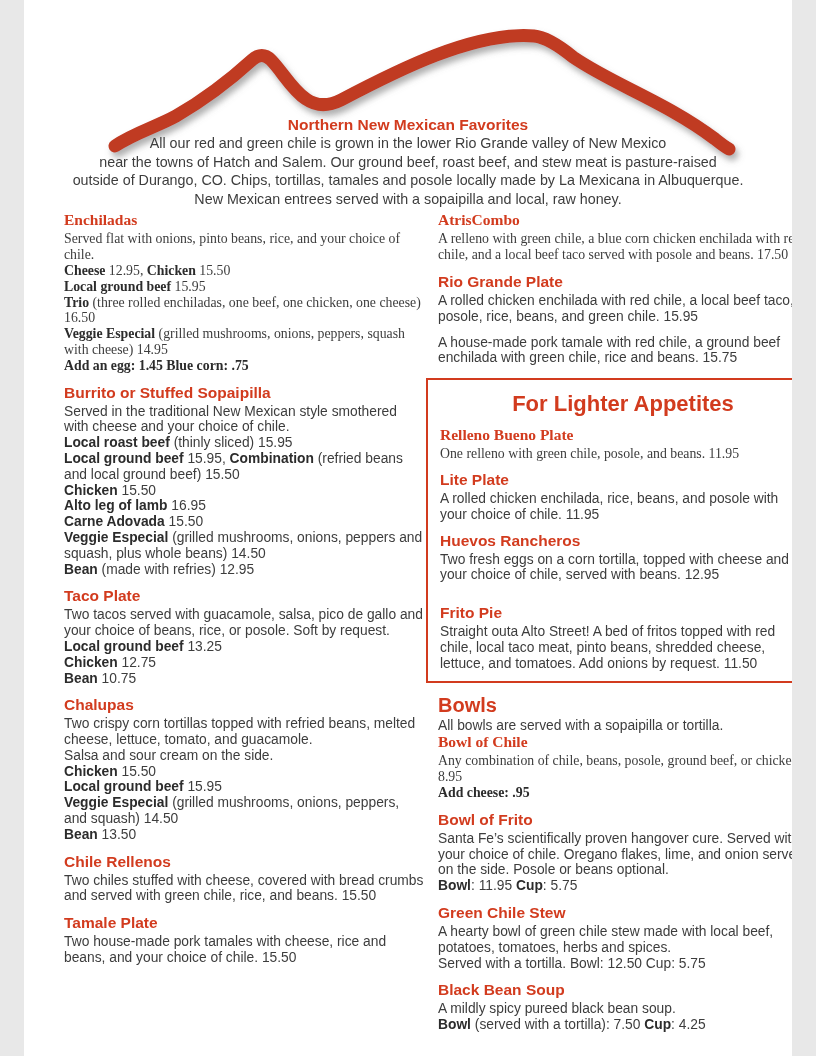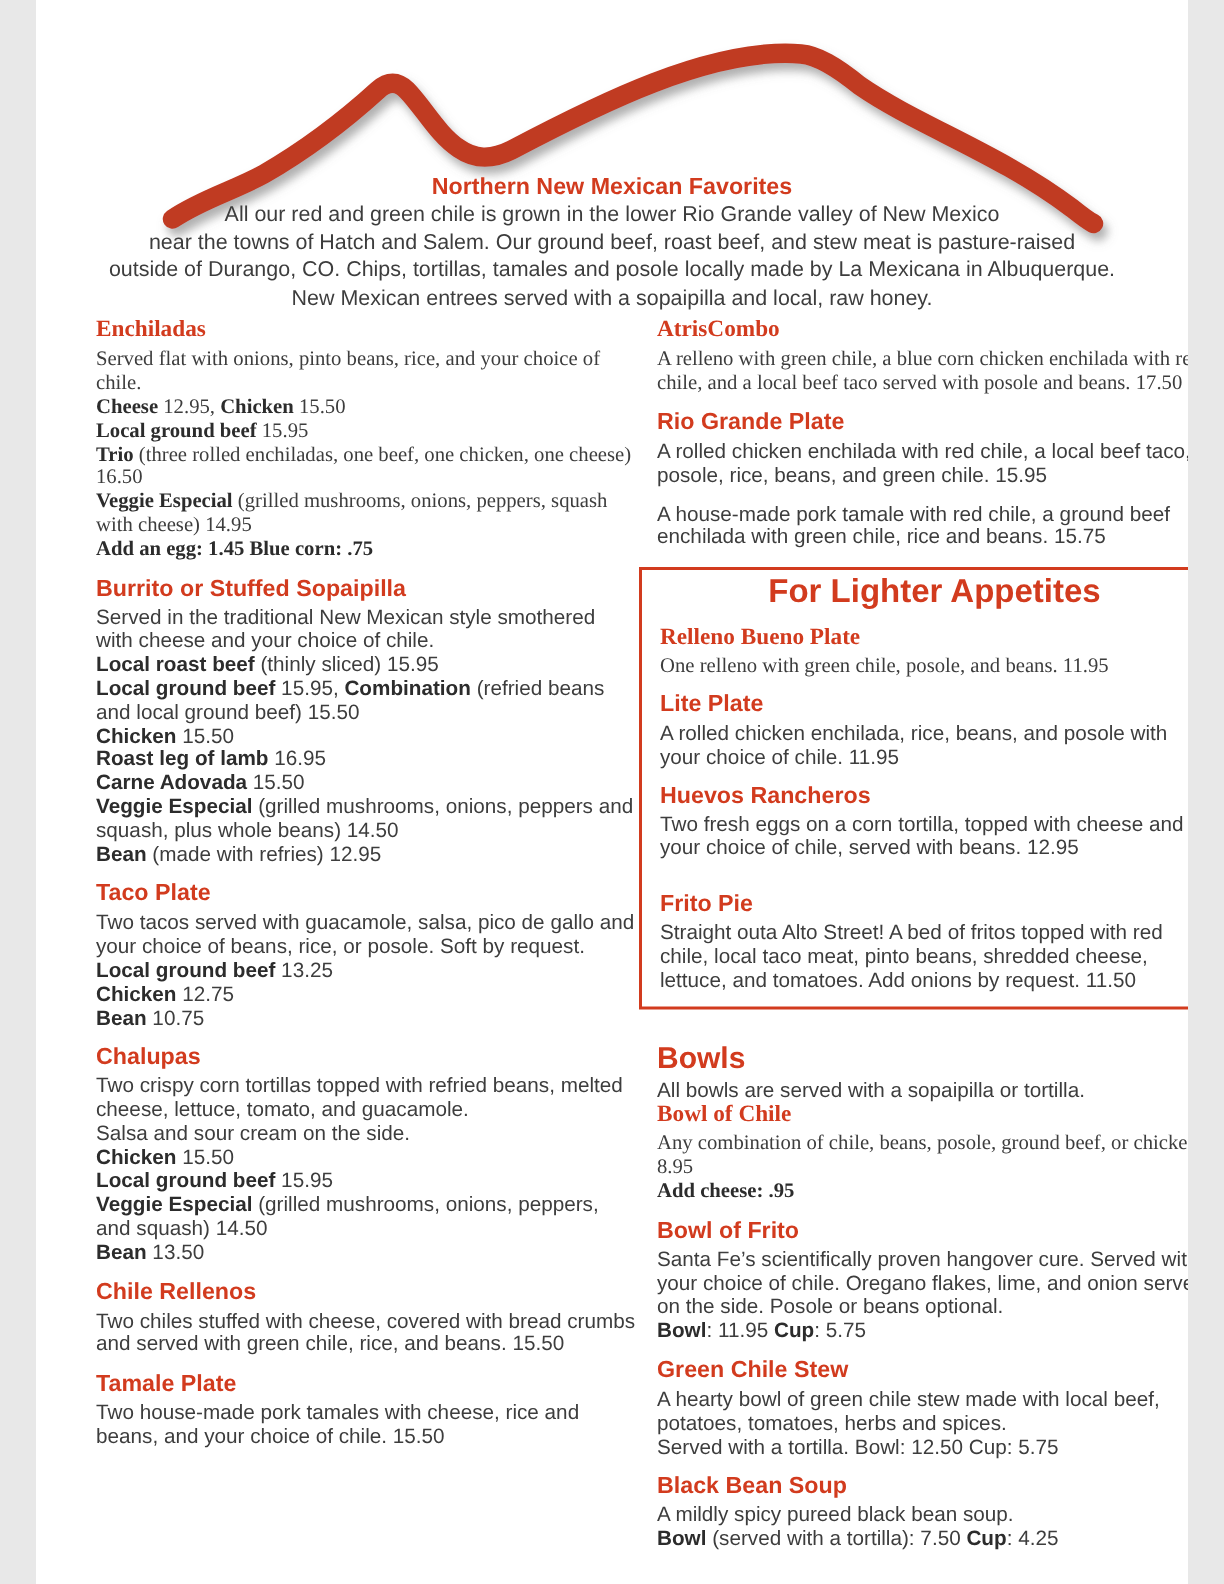--- a/index.html
+++ b/index.html
@@ -12,21 +12,21 @@
   .page-title{color:#d23b1e;font-weight:bold;font-size:15.5px;line-height:18px;}
   .intro{margin-top:0;font-size:14.3px;line-height:18.6px;color:#3d3d3d;}
   .columns{display:flex;margin-top:3px;padding-left:40px;}
   .col-left{width:360px;margin-right:14px;flex:none;}
   .col-right{width:372px;flex:none;}
   .menu-section{margin-top:10px;}
   .menu-section:first-child{margin-top:0;font-family:Liberation Serif, serif;}
   .sec-head{margin:0 0 3px 0;font-size:15.5px;line-height:17px;font-weight:bold;color:#d23b1e;}
   .sec-line{font-size:13.8px;line-height:15.8px;}
   .sec-line strong{color:#2c2c2c;}
-  .lighter-box{border:2px solid #d23b1e;margin:12px -6px 21px -12px;padding:0 8px 9px 12px;}
+  .lighter-box{border:2px solid #d23b1e;margin:12px -6px 10px -12px;padding:10px 8px 9px 12px;}
   .box-title{font-size:22px;line-height:26px;font-weight:bold;color:#d23b1e;text-align:center;margin:1px 0 0 0;}
   #box-sections .menu-section{margin-top:9px;}
   #box-sections .gap-before{margin-top:21px;}
   .bowls-title{margin-top:10px;font-size:20px;line-height:24px;font-weight:bold;color:#d23b1e;}
   .bowls-sub{font-size:13.8px;line-height:15.8px;margin-top:1px;}
   .footer{position:absolute;left:0;right:0;top:1056px;text-align:center;
           font-size:12.3px;line-height:15.5px;color:#333333;}
   .form-code{position:absolute;right:34px;top:7px;font-style:italic;font-size:11.5px;color:#444444;}
 </style>
 </head>
@@ -72,21 +72,21 @@
           <div class="sec-line"><strong>Trio</strong> (three rolled enchiladas, one beef, one chicken, one cheese) 16.50</div>
           <div class="sec-line"><strong>Veggie Especial</strong> (grilled mushrooms, onions, peppers, squash with cheese) 14.95</div>
           <div class="sec-line"><strong>Add an egg: 1.45 Blue corn: .75</strong></div>
         </section>
         <section class="menu-section">
           <h3 class="sec-head">Burrito or Stuffed Sopaipilla</h3>
           <div class="sec-line">Served in the traditional New Mexican style smothered with cheese and your choice of chile.</div>
           <div class="sec-line"><strong>Local roast beef</strong> (thinly sliced) 15.95</div>
           <div class="sec-line"><strong>Local ground beef</strong> 15.95, <strong>Combination</strong> (refried beans and local ground beef) 15.50</div>
           <div class="sec-line"><strong>Chicken</strong> 15.50</div>
-          <div class="sec-line"><strong>Roast leg of lamb</strong> 16.95</div>
+          <div class="sec-line"><strong>Alto leg of lamb</strong> 16.95</div>
           <div class="sec-line"><strong>Carne Adovada</strong> 15.50</div>
           <div class="sec-line"><strong>Veggie Especial</strong> (grilled mushrooms, onions, peppers and squash, plus whole beans) 14.50</div>
           <div class="sec-line"><strong>Bean</strong> (made with refries) 12.95</div>
         </section>
         <section class="menu-section">
           <h3 class="sec-head">Taco Plate</h3>
           <div class="sec-line">Two tacos served with guacamole, salsa, pico de gallo and your choice of beans, rice, or posole. Soft by request.</div>
           <div class="sec-line"><strong>Local ground beef</strong> 13.25</div>
           <div class="sec-line"><strong>Chicken</strong> 12.75</div>
           <div class="sec-line"><strong>Bean</strong> 10.75</div>

